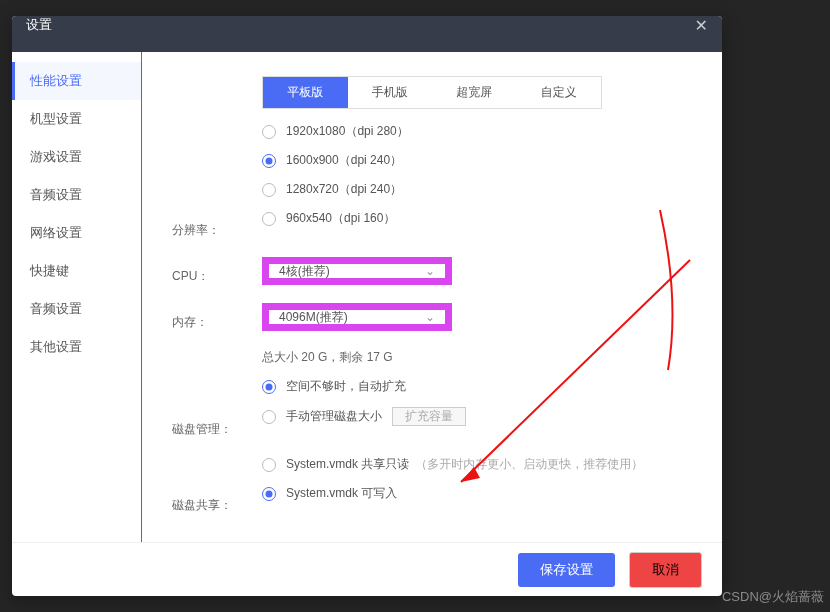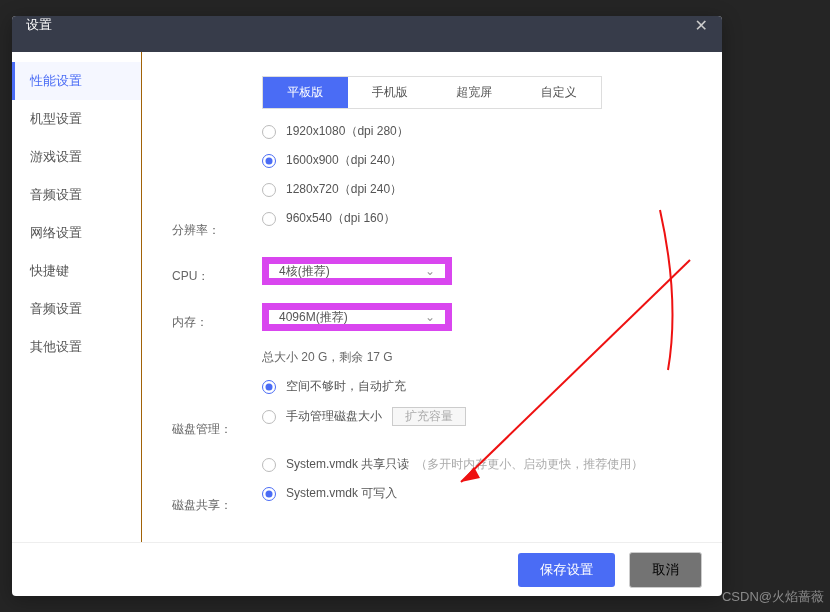--- a/index.html
+++ b/index.html
@@ -169,21 +169,21 @@
 }
 .btn-primary {
   background: #4a6cf5;
   color: #fff;
   border: none;
   padding: 8px 22px;
   border-radius: 3px;
   cursor: pointer;
 }
 .btn-secondary {
-  background: #737373;
+  background: #ef4444;
   border: 1px solid #ccc;
   padding: 8px 22px;
   border-radius: 3px;
   cursor: pointer;
 }
 .watermark {
   position: absolute;
   right: 6px;
   bottom: 6px;
   color: rgba(180,180,180,0.7);

